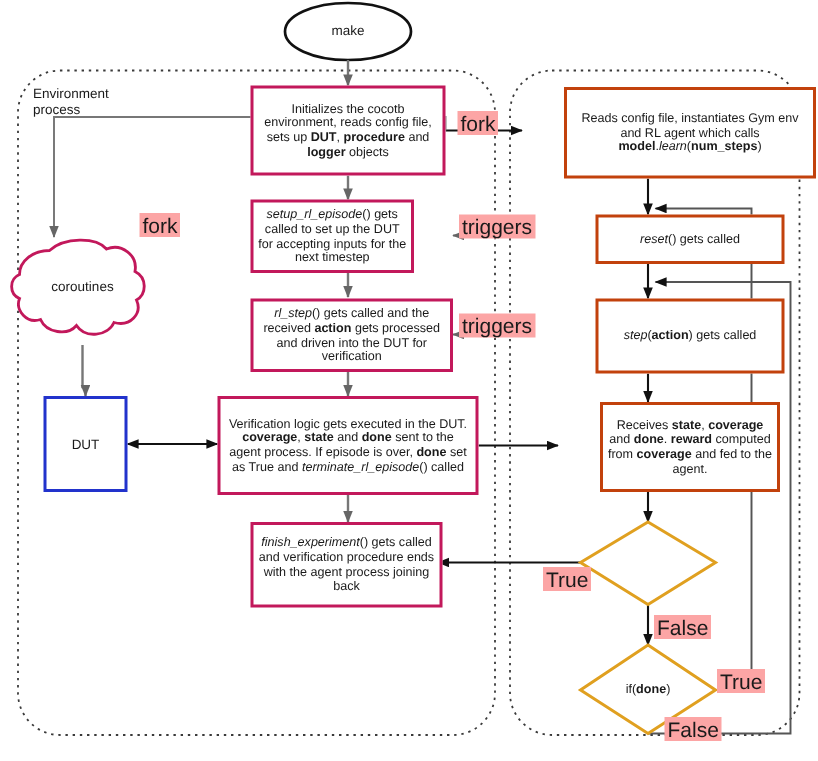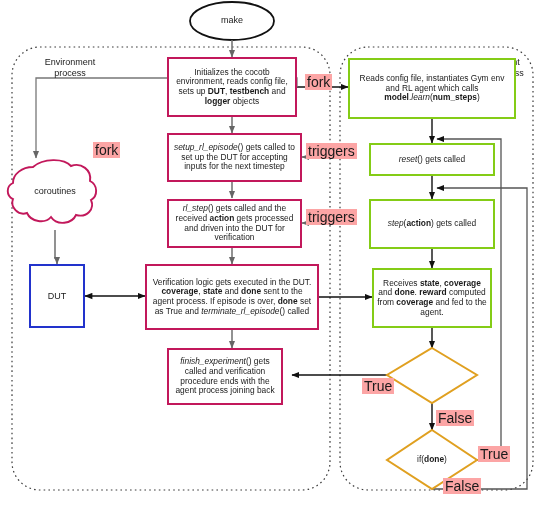--- a/index.html
+++ b/index.html
@@ -33,32 +33,33 @@
     color: #1a1a1a;
     line-height: 1.14;
     z-index: 3;
   }
   .node .txt { display: block; padding: 0 3px; }
   .env-box {
     border: 2px solid #C2185B;
     font-size: 8.4px;
   }
   .agent-box {
-    border: 2px solid #84cc16;
+    border: 2px solid #c2410c;
     font-size: 8.4px;
+    margin-left: 28px;
   }
   .dut-box {
     border: 2px solid #2233CC;
     font-size: 9px;
   }
   .lane-label {
     position: absolute;
     font-size: 9px;
     color: #1a1a1a;
-    text-align: center;
+    text-align: left;
     line-height: 1.2;
     z-index: 3;
   }
   .edge-label {
     position: absolute;
     font-size: 14px;
     color: #1a1a1a;
     background: #fca5a5;
     padding: 0 2px;
     white-space: nowrap;
@@ -166,36 +167,36 @@
     <div>process</div>
   </div>
   <div class="lane-label" style="left:481px; top:57px; width:54px;">
     <div>Agent</div>
     <div>process</div>
   </div>
 
   <div class="ellipse-label" style="left:190px; top:15px; width:84px;">make</div>
 
   <div class="node env-box" style="left:167px; top:57px; width:130px; height:60px;">
-    <span class="txt">Initializes the cocotb environment, reads config file, sets up <b>DUT</b>, <b>testbench</b> and <b>logger</b> objects</span>
-  </div>
-
-  <div class="node env-box" style="left:167px; top:133px; width:135px; height:49px;">
+    <span class="txt">Initializes the cocotb environment, reads config file, sets up <b>DUT</b>, <b>procedure</b> and <b>logger</b> objects</span>
+  </div>
+
+  <div class="node env-box" style="left:167px; top:133px; width:109px; height:49px;">
     <span class="txt"><i>setup_rl_episode</i>() gets called to set up the DUT for accepting inputs for the next timestep</span>
   </div>
 
   <div class="node env-box" style="left:167px; top:199px; width:135px; height:49px;justify-content:center;">
     <span class="txt"><i>rl_step</i>() gets called and the received <b>action</b> gets processed and driven into the DUT for verification</span>
   </div>
 
   <div class="node env-box" style="left:145px; top:264px; width:174px; height:66px;">
     <span class="txt">Verification logic gets executed in the DUT. <b>coverage</b>, <b>state</b> and <b>done</b> sent to the agent process. If episode is over, <b>done</b> set as True and <i>terminate_rl_episode</i>() called</span>
   </div>
 
-  <div class="node env-box" style="left:167px; top:348px; width:116px; height:57px;">
+  <div class="node env-box" style="left:167px; top:348px; width:128px; height:57px;">
     <span class="txt"><i>finish_experiment</i>() gets called and verification procedure ends with the agent process joining back</span>
   </div>
 
   <div class="ellipse-label" style="left:16px; top:186px; width:78px;">coroutines</div>
 
   <div class="node dut-box" style="left:29px; top:264px; width:56px; height:64px;">
     <span class="txt">DUT</span>
   </div>
 
   <div class="node agent-box" style="left:348px; top:58px; width:168px; height:61px;">

